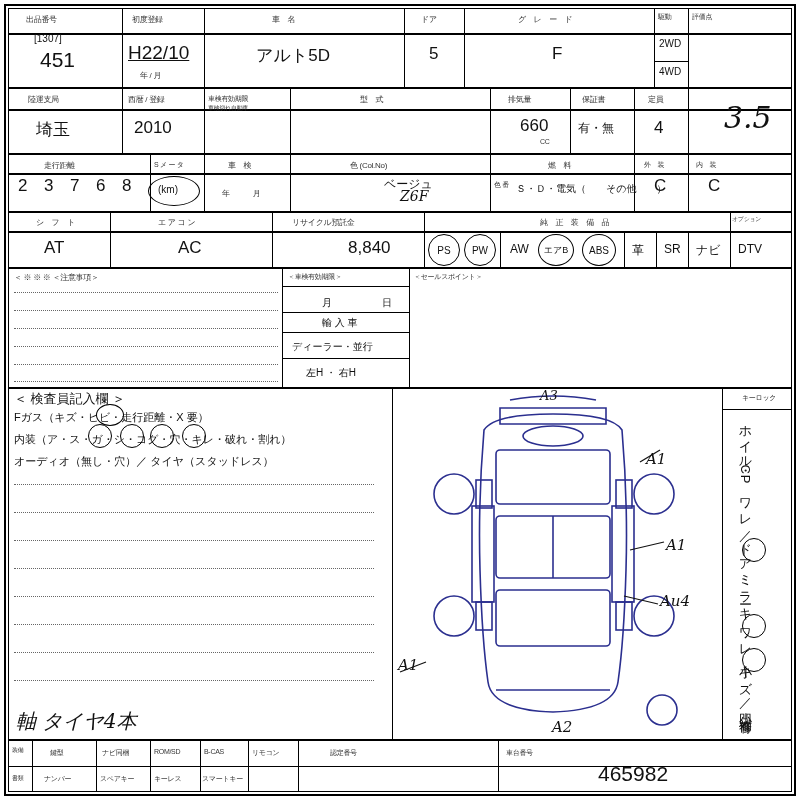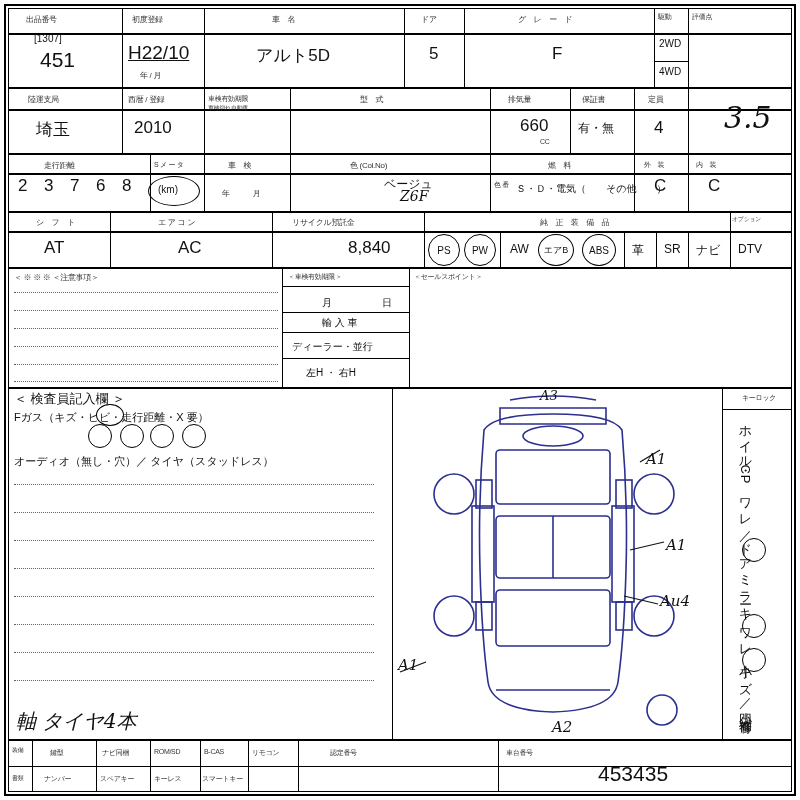--- a/index.html
+++ b/index.html
@@ -167,20 +167,21 @@
   <div class="val xs" style="left:306px;top:366px;">左H ・ 右H</div>
 
   <div class="lbl" style="left:414px;top:272px;font-size:7px;">＜セールスポイント＞</div>
 
   <div class="bx" style="left:8px;top:388px;width:784px;height:352px;"></div>
   <div class="vline" style="left:392px;top:388px;height:352px;"></div>
   <div class="vline" style="left:722px;top:388px;height:352px;"></div>
 
   <div class="val sm" style="left:14px;top:390px;font-size:13px;">＜ 検査員記入欄 ＞</div>
   <div class="val" style="left:14px;top:410px;font-size:11px;">Fガス（キズ・ヒビ・走行距離・X 要）</div>
+  <div class="val" style="left:14px;top:432px;font-size:11px;">内装（ア・ス・ガ・シ・コグ・穴・キレ・破れ・割れ）</div>
   <div class="val" style="left:14px;top:454px;font-size:11px;">オーディオ（無し・穴）／ タイヤ（スタッドレス）</div>
 
   <div class="ellipse" style="left:88px;top:424px;width:22px;height:22px;"></div>
   <div class="ellipse" style="left:120px;top:424px;width:22px;height:22px;"></div>
   <div class="ellipse" style="left:150px;top:424px;width:22px;height:22px;"></div>
   <div class="ellipse" style="left:182px;top:424px;width:22px;height:22px;"></div>
   <div class="ellipse" style="left:96px;top:404px;width:26px;height:20px;"></div>
 
   <div class="dot" style="left:14px;top:484px;width:360px;"></div>
   <div class="dot" style="left:14px;top:512px;width:360px;"></div>
@@ -263,14 +264,14 @@
   <div class="lbl" style="left:204px;top:748px;font-size:7px;">B-CAS</div>
   <div class="lbl" style="left:252px;top:748px;font-size:7px;">リモコン</div>
   <div class="lbl" style="left:330px;top:748px;font-size:7px;">認定番号</div>
   <div class="lbl" style="left:506px;top:748px;font-size:7px;">車台番号</div>
 
   <div class="lbl" style="left:44px;top:774px;font-size:7px;">ナンバー</div>
   <div class="lbl" style="left:100px;top:774px;font-size:7px;">スペアキー</div>
   <div class="lbl" style="left:154px;top:774px;font-size:7px;">キーレス</div>
   <div class="lbl" style="left:202px;top:774px;font-size:7px;">スマートキー</div>
 
-  <div class="val" style="left:598px;top:762px;font-size:21px;">453435</div>
+  <div class="val" style="left:598px;top:762px;font-size:21px;">465982</div>
 </div>
 
 </body></html>

